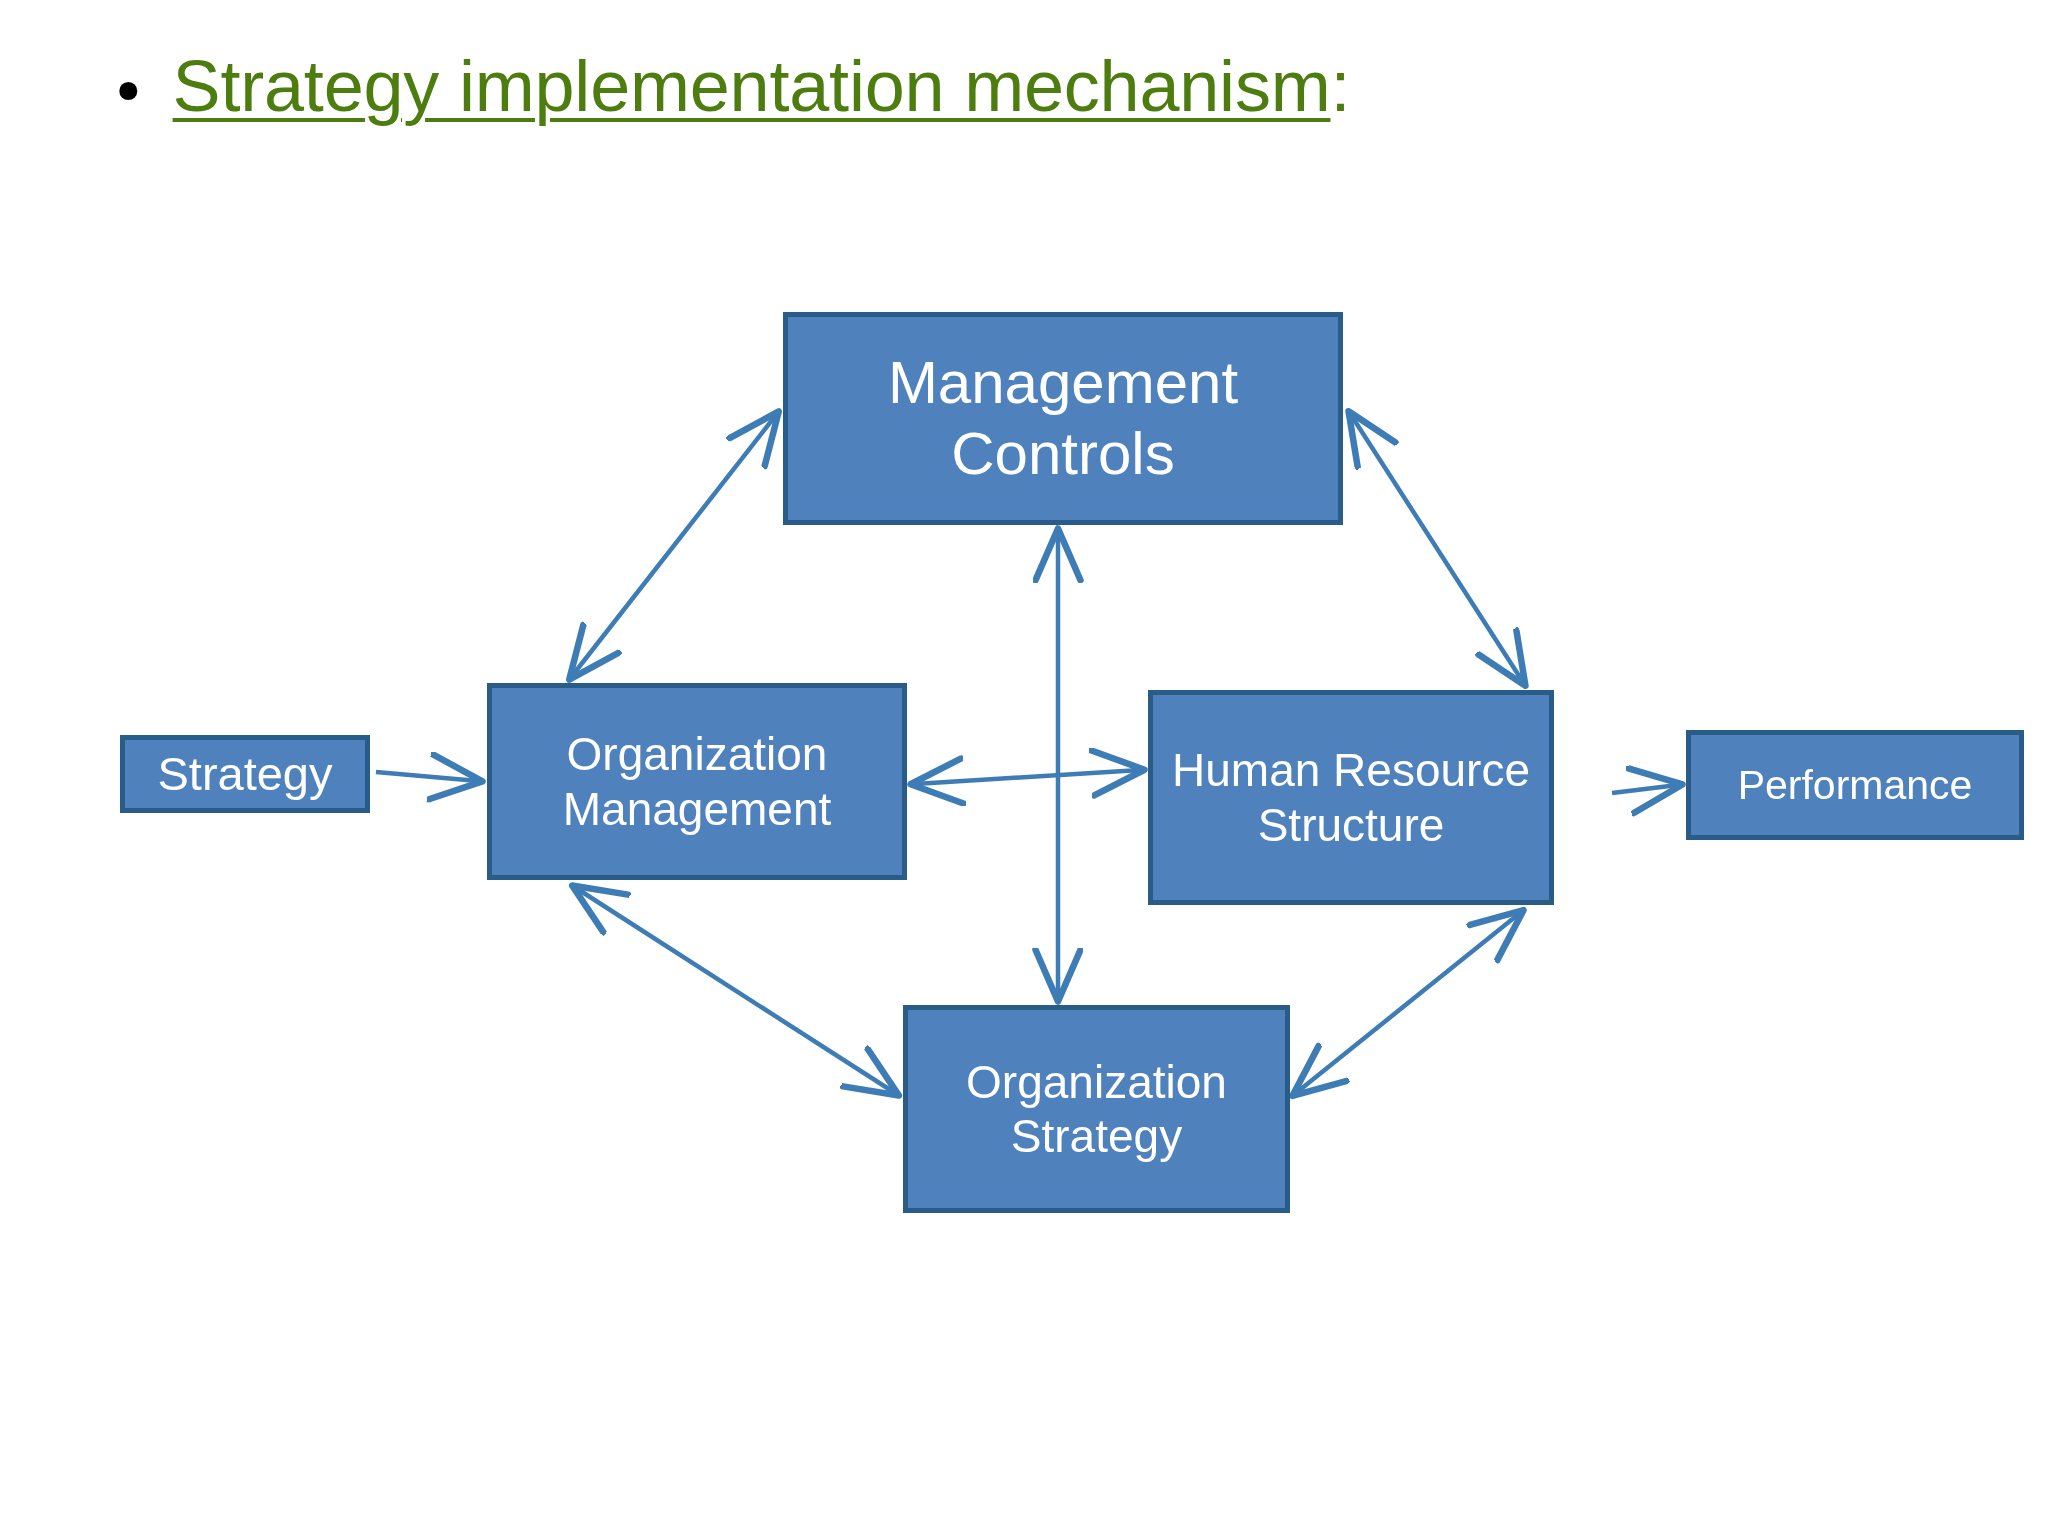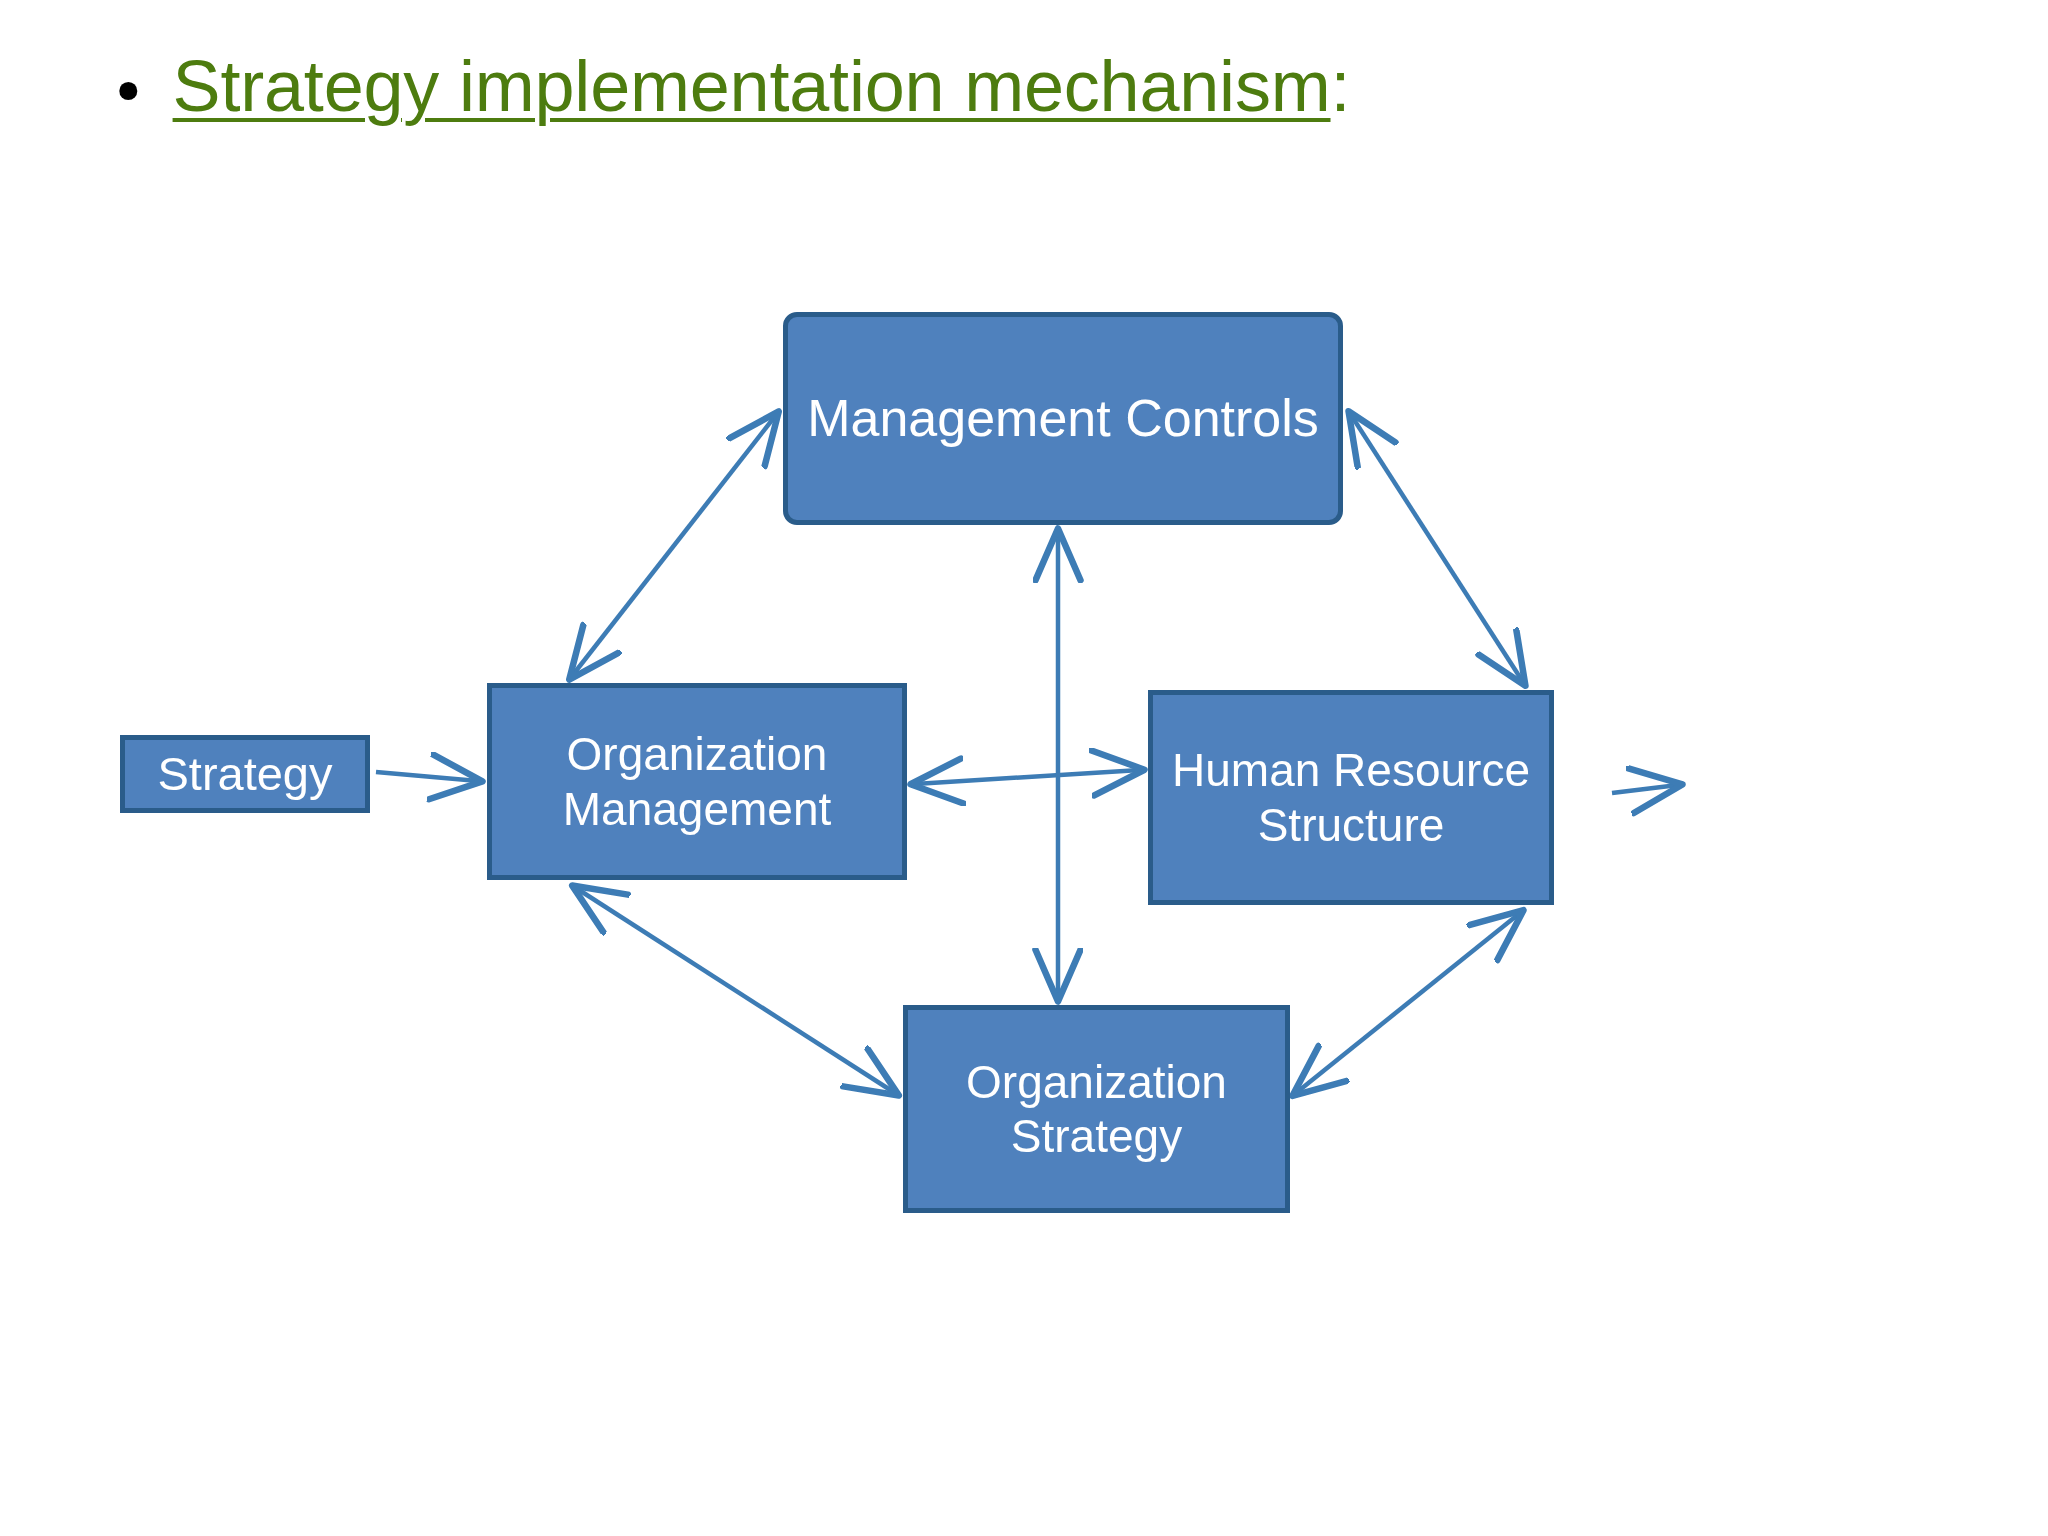--- a/index.html
+++ b/index.html
@@ -84,21 +84,21 @@
     justify-content: center;
     text-align: center;
     font-family: "Liberation Sans", sans-serif;
     line-height: 1.18;
     z-index: 5;
   }
   .node .node-label { display: block; padding: 0 10px; }
 
   #node-strategy        { left: 120px;  top: 735px;  width: 250px; height: 78px;  font-size: 47px; }
   #node-org-structure   { left: 487px;  top: 683px;  width: 420px; height: 197px; font-size: 46px; }
-  #node-mgmt-controls   { left: 783px;  top: 312px;  width: 560px; height: 213px; font-size: 52px; border-radius: 14px; }
+  #node-mgmt-controls   { left: 783px;  top: 312px;  width: 560px; height: 213px; font-size: 60px; }
   #node-hrm             { left: 1148px; top: 690px;  width: 406px; height: 215px; font-size: 46px; }
   #node-performance     { left: 1686px; top: 730px;  width: 338px; height: 110px; font-size: 41px; }
   #node-org-culture     { left: 903px;  top: 1005px; width: 387px; height: 208px; font-size: 46px; }
 </style>
 </head>
 <body>
 
 <div id="slide">
 
   <div id="title-block">
@@ -151,15 +151,18 @@
     </div>
 
     <div class="node" id="node-hrm">
       <span class="node-label"><span>Human Resource</span><br><span>Structure</span></span>
     </div>
 
     <div class="node" id="node-org-culture">
       <span class="node-label"><span>Organization</span><br><span>Strategy</span></span>
     </div>
 
+    <div class="node" id="node-performance">
+      <span class="node-label">Performance</span>
+    </div>
 
   </div>
 </div>
 
 </body></html>

